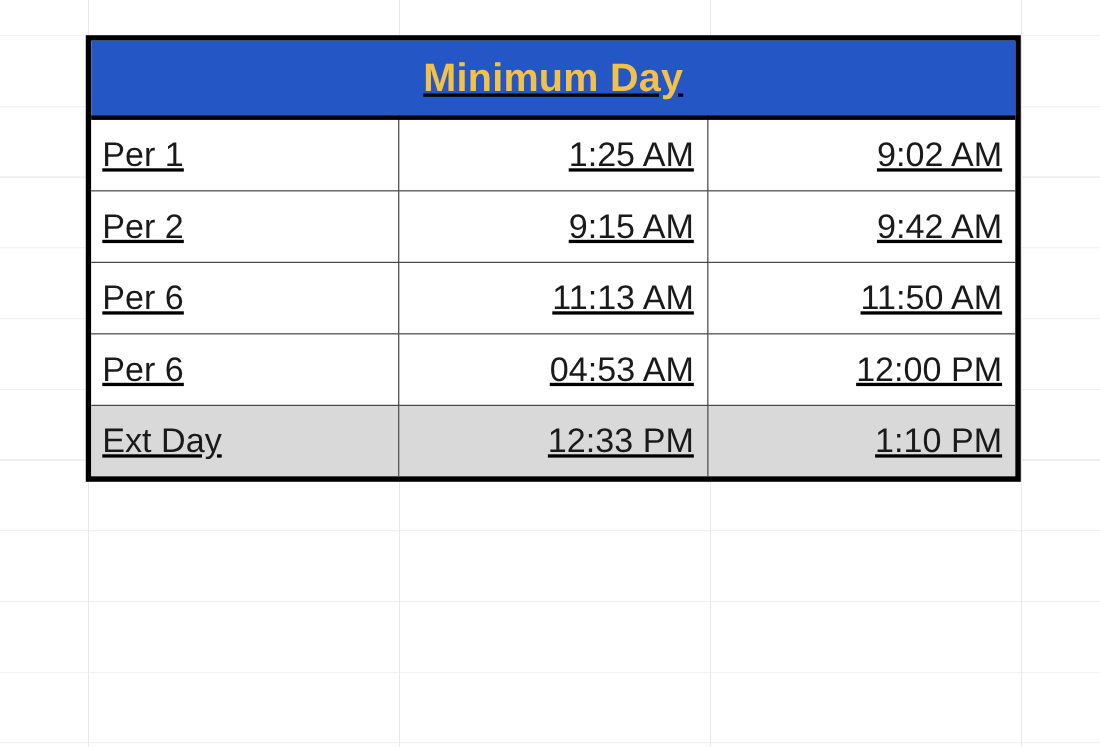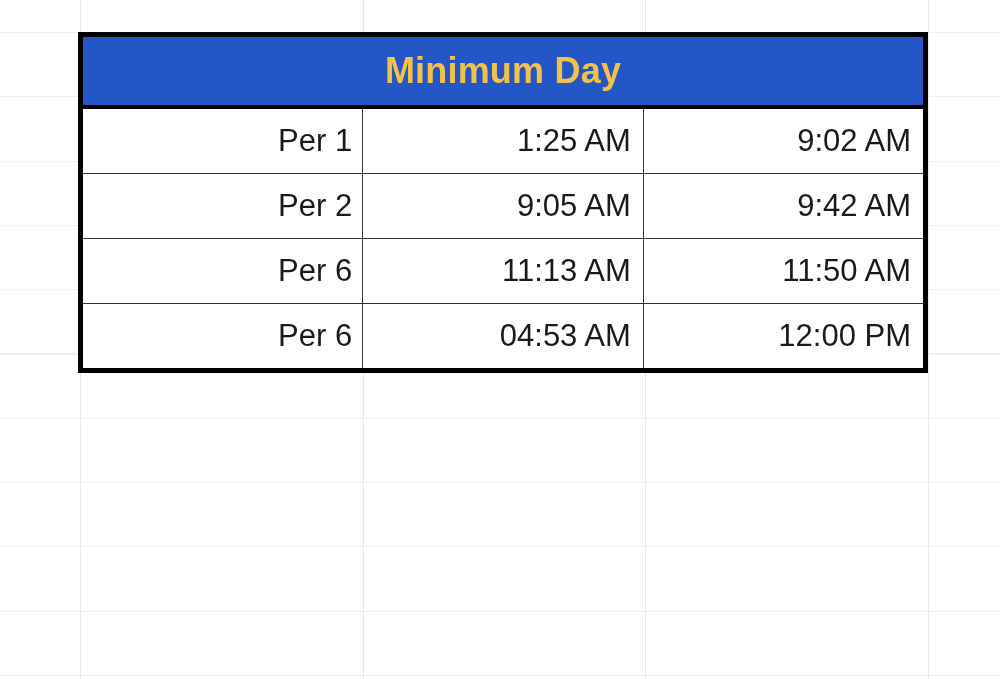--- a/index.html
+++ b/index.html
@@ -33,20 +33,21 @@
     top: 32px;
     width: 850px;
     border: 5px solid #000000;
     box-sizing: border-box;
     background: #ffffff;
   }
   table.schedule {
     border-collapse: collapse;
     width: 100%;
     table-layout: fixed;
+    text-decoration: underline;
   }
   table.schedule col.c-label { width: 33.3%; }
   table.schedule col.c-start { width: 33.4%; }
   table.schedule col.c-end   { width: 33.3%; }
 
   .title-cell {
     background: #2456C6;
     color: #F2C14A;
     font-size: 36px;
     font-weight: bold;
@@ -69,21 +70,21 @@
     white-space: nowrap;
     overflow: hidden;
   }
   table.schedule td.cell.label { text-align: left; }
   table.schedule td.cell.time  { text-align: right; padding-right: 12px; }
 
   tr.shaded td.cell { background: #D9D9D9; }
 
   
   table.schedule tr:last-child td.cell { border-bottom: none; }
-  table.schedule td.cell:first-child { border-left: none; text-align: right; }
+  table.schedule td.cell:first-child { border-left: none; }
   table.schedule td.cell:last-child  { border-right: none; }
 </style>
 </head>
 <body>
 
 <div id="sheet-grid"></div>
 
 <div id="schedule-wrap">
   <table class="schedule">
     <colgroup>
@@ -97,28 +98,33 @@
       </tr>
     </thead>
     <tbody id="schedule-body">
         <tr>
           <td class="cell label">Per 1</td>
           <td class="cell time">1:25 AM</td>
           <td class="cell time">9:02 AM</td>
         </tr>
         <tr>
           <td class="cell label">Per 2</td>
-          <td class="cell time">9:05 AM</td>
+          <td class="cell time">9:15 AM</td>
           <td class="cell time">9:42 AM</td>
         </tr>
         <tr>
           <td class="cell label">Per 6</td>
           <td class="cell time">11:13 AM</td>
           <td class="cell time">11:50 AM</td>
         </tr>
         <tr>
           <td class="cell label">Per 6</td>
           <td class="cell time">04:53 AM</td>
           <td class="cell time">12:00 PM</td>
         </tr>
+        <tr class="shaded">
+          <td class="cell label">Ext Day</td>
+          <td class="cell time">12:33 PM</td>
+          <td class="cell time">1:10 PM</td>
+        </tr>
       </tbody>
   </table>
 </div>
 
 </body></html>

